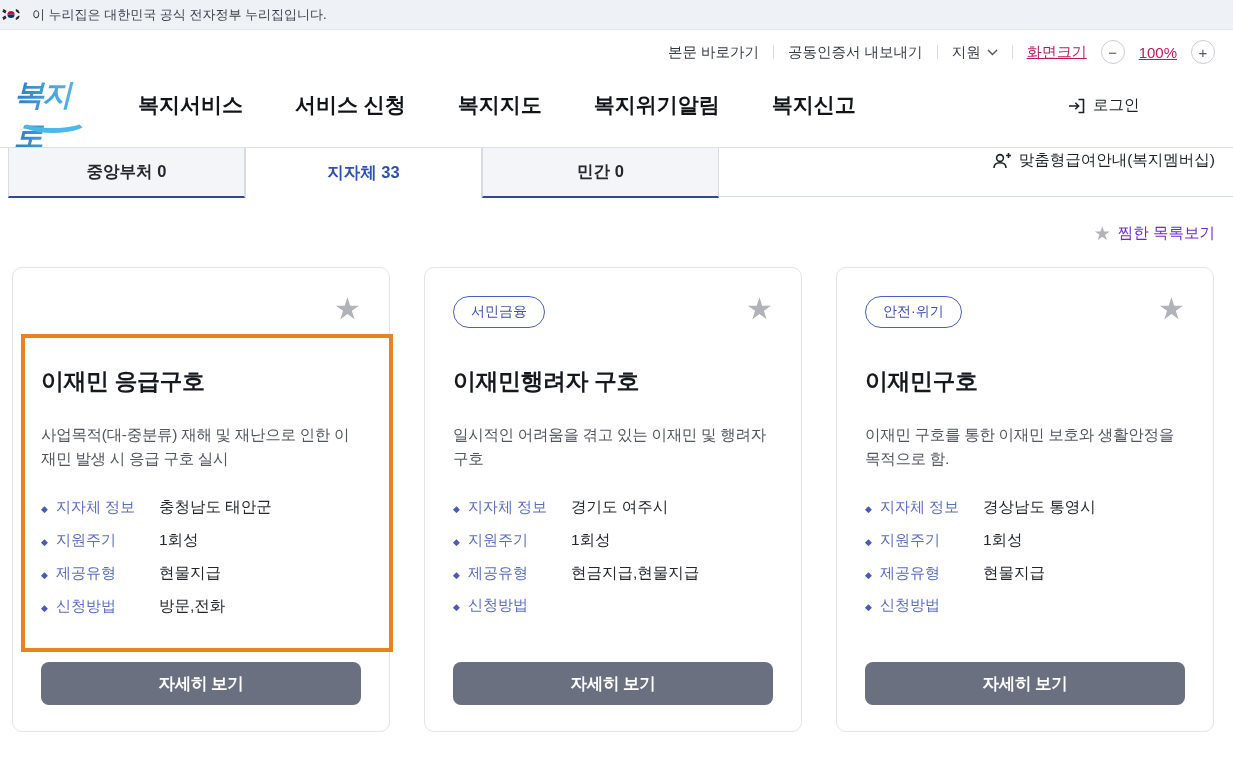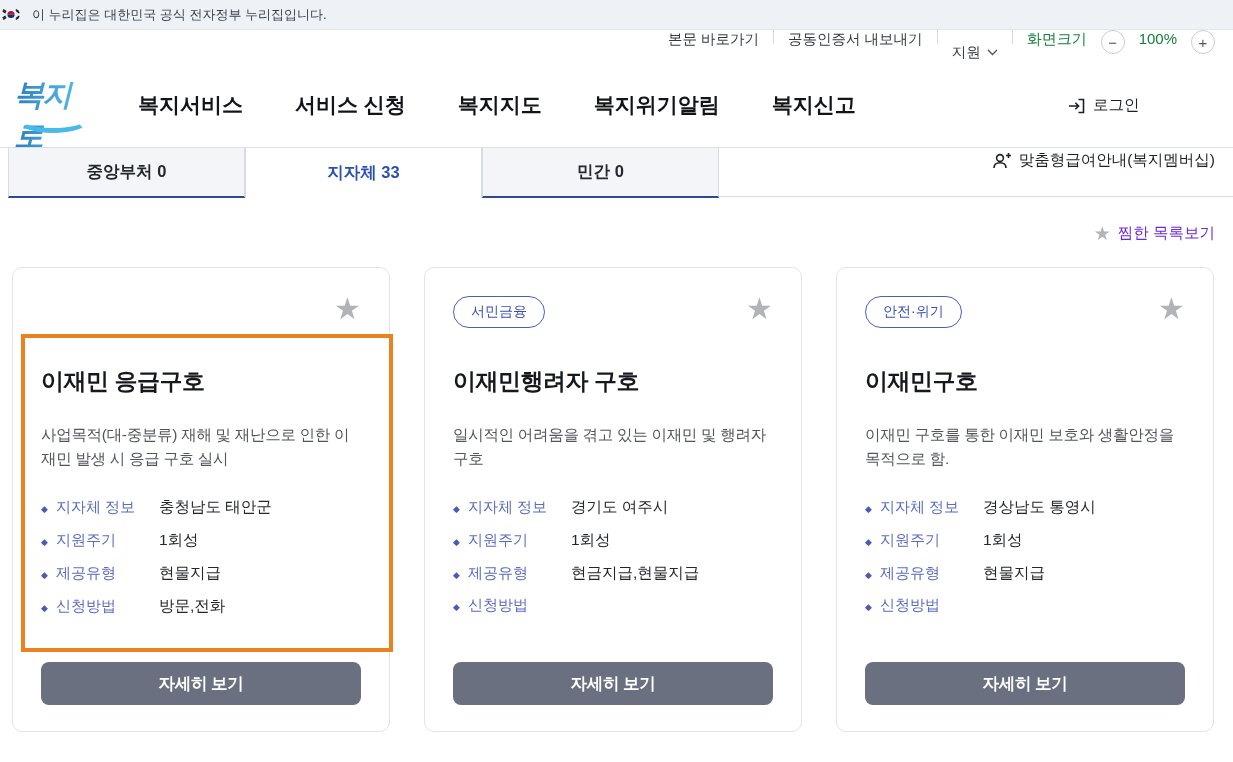--- a/index.html
+++ b/index.html
@@ -8,29 +8,29 @@
   .page { position:relative; width:1233px; height:762px; }
 
   
   .gov-banner { position:absolute; top:0; left:0; width:1233px; height:30px;
     background:#eef1f6; border-bottom:1px solid #e3e7ee;
     display:flex; align-items:center; gap:10px; }
   .gov-banner span { font-size:13px; color:#3a3f47; }
 
   
   .utility { position:absolute; top:30px; left:0; width:1233px; height:44px;
-    display:flex; justify-content:flex-end;
+    display:flex; align-items:center; justify-content:flex-end;
     padding-right:18px; gap:14px; }
   .utility a { font-size:14.5px; color:#333842; text-decoration:none; cursor:pointer; }
   .u-sep { width:1px; height:14px; background:#d5d9e0; }
   .support { display:flex; align-items:center; gap:6px; cursor:pointer; }
   .circle-btn { width:24px; height:24px; border:1px solid #c9cdd5; border-radius:50%;
     background:#fff; display:flex; align-items:center; justify-content:center;
     font-size:15px; color:#555; cursor:pointer; line-height:1; }
-  .zoom-val { font-size:15px; color:#15803d; }
+  .zoom-val { font-size:15px; color:#be185d;text-decoration:underline; }
 
   
   .header { position:absolute; top:73px; left:0; width:1233px; height:74px; }
   .logo { position:absolute; left:14px; top:2px; width:82px; height:62px; cursor:pointer; }
   .logo-text { font-size:30px; font-weight:bold; font-style:italic; letter-spacing:-2px;
     background:linear-gradient(90deg,#2b7ec0,#49a8dd,#5fc0ea);
     -webkit-background-clip:text; background-clip:text; color:transparent; }
   .logo-arc { position:absolute; left:4px; top:34px; width:70px; height:24px;
     border:5px solid transparent; border-bottom:5px solid #49b9e8; border-radius:50%; }
   .main-nav { position:absolute; left:138px; top:18px; display:flex; gap:52px; }

